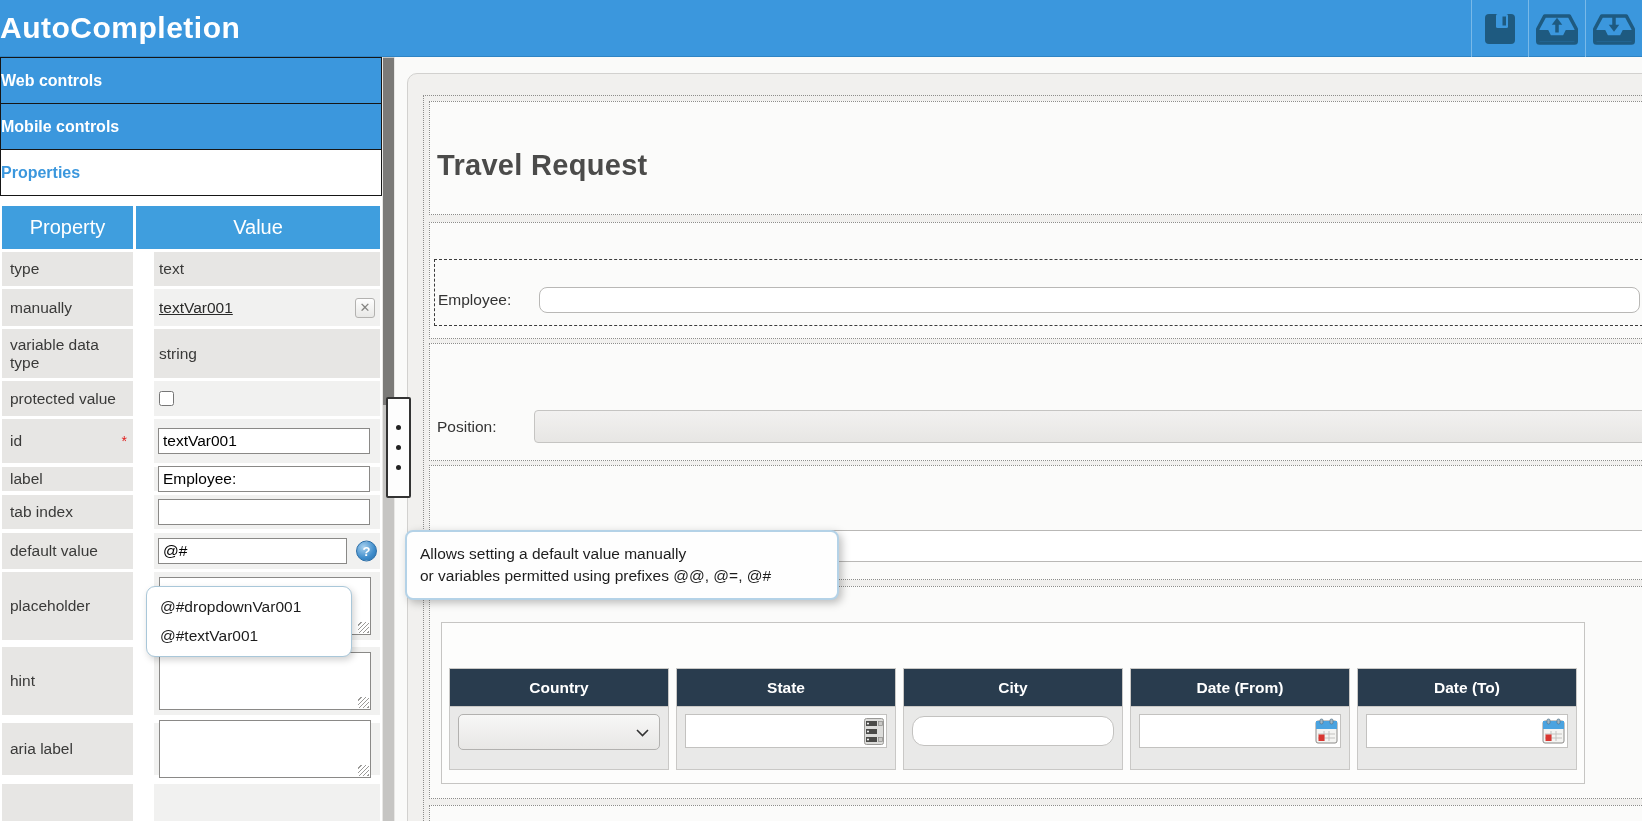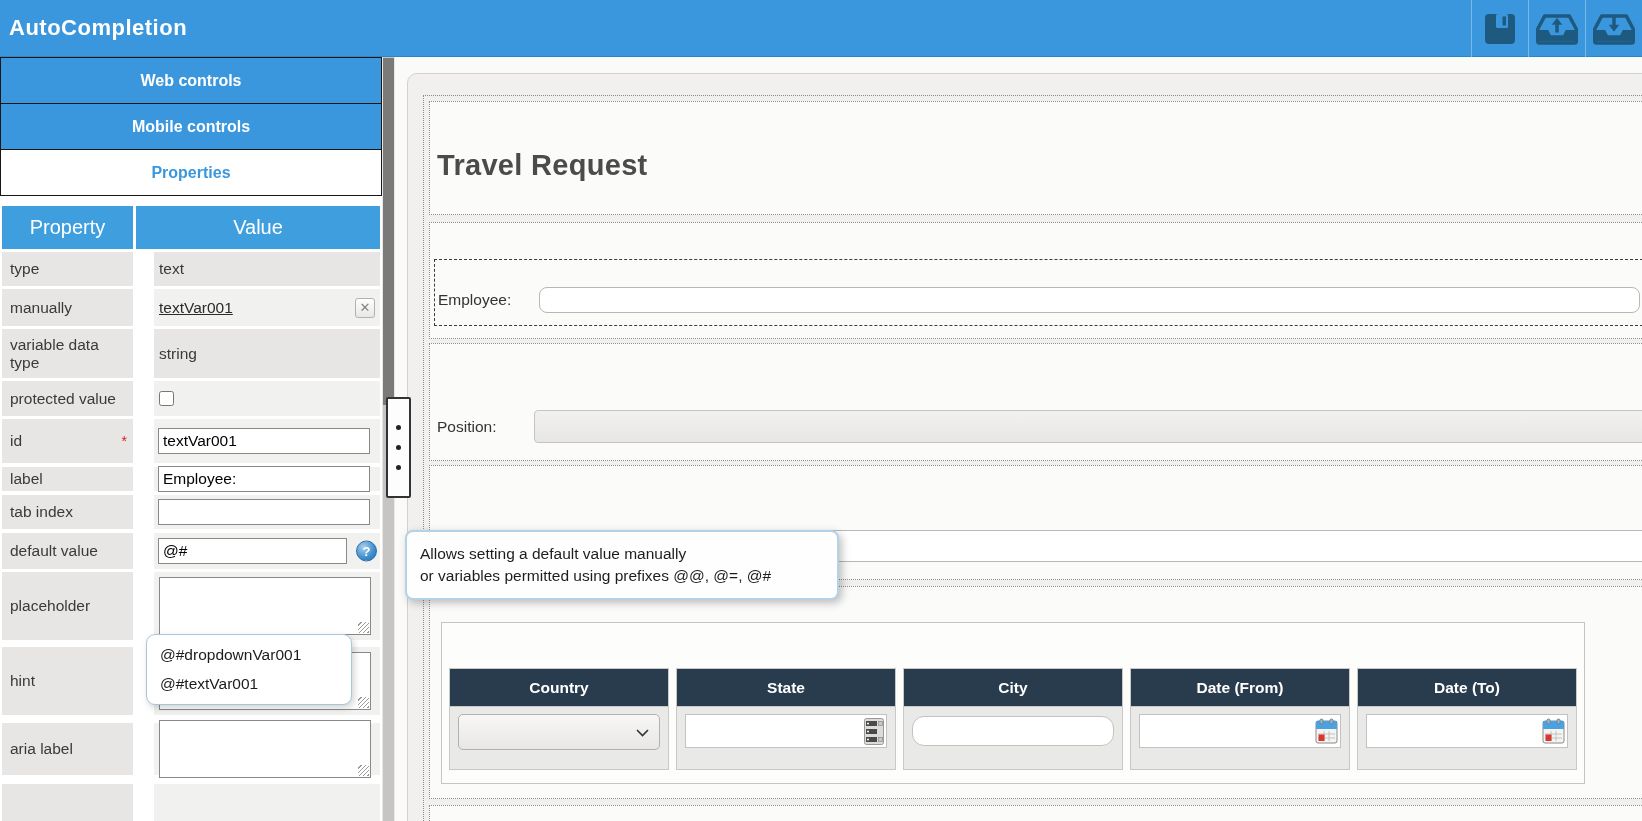--- a/index.html
+++ b/index.html
@@ -2,29 +2,29 @@
 <html><head>
 <meta charset="utf-8">
 <style>
   * { margin:0; padding:0; box-sizing:border-box; }
   html,body { width:1642px; height:821px; overflow:hidden;
     font-family:"Liberation Sans", sans-serif; background:#fafaf9; }
 
   
   .app-header { position:absolute; left:0; top:0; width:1642px; height:57px;
     background:#3b97dd; border-bottom:1px solid #2f84c4; z-index:30; display:flex; align-items:center; }
-  .app-title { color:#fff; font-size:22px; font-weight:bold; letter-spacing:.5px; padding-left:9px; }
+  .app-title { color:#fff; font-size:30px; font-weight:bold; letter-spacing:.5px; }
   .toolbar { position:absolute; right:0; top:0; height:57px; display:flex; }
   .tb-btn { width:57px; height:57px; display:flex; align-items:center; justify-content:center;
     border-left:1px solid #79b9e8; cursor:pointer; }
   .tb-btn svg { display:block; }
 
   
   .sidebar { position:absolute; left:0; top:57px; width:382px; height:764px; background:#fff; z-index:10; }
-  .side-btn { height:47px; display:flex; align-items:center; justify-content:center;
+  .side-btn { height:47px; display:flex; align-items:center; justify-content:flex-start;
     background:#3b97dd; color:#fff; font-weight:bold; font-size:16px; border:1px solid #161616; cursor:pointer; }
   .side-btn + .side-btn { margin-top:-1px; }
   .side-btn.tab-active { background:#fff; color:#3b97dd; }
 
   .ptable { margin:10px 0 0 2px; width:378px; }
   .phead { display:flex; gap:3px; height:43px; }
   .phead .hcell { background:#3f9ede; color:#fff; font-size:20px; display:flex;
     align-items:center; justify-content:center; }
   .hcell.c1 { width:131px; } .hcell.c2 { flex:1; }
 
@@ -61,21 +61,21 @@
   .x-abs { position:absolute; right:5px; top:50%; transform:translateY(-50%); }
   .help-icon { position:absolute; right:3px; top:50%; transform:translateY(-50%);
     width:21px; height:21px; border-radius:50%; cursor:pointer;
     background:radial-gradient(circle at 35% 30%, #a7d0ee, #3e8ccb 60%, #2a6ea8);
     border:1px solid #2a6ea8; color:#fff; font-weight:bold; font-size:13px;
     display:flex; align-items:center; justify-content:center; }
 
   
   .suggest { position:absolute; left:146px; top:529px; width:206px; height:71px; z-index:40;
     background:#fff; border:1px solid #a9c7d9; border-radius:9px;
-    box-shadow:2px 3px 7px rgba(0,0,0,.18); padding-top:5px;margin-top:48px; }
+    box-shadow:2px 3px 7px rgba(0,0,0,.18); padding-top:5px; }
   .suggest .item { height:29px; display:flex; align-items:center; padding-left:13px;
     font-size:15.5px; color:#1c1c1c; cursor:pointer; }
 
   
   .scrollstrip { position:absolute; left:382px; top:57px; width:13px; height:764px; background:#e8e7e5; }
   .scroll-track { position:absolute; left:1px; top:0; width:11px; height:764px; background:#c6c5c3; }
   .scroll-thumb { position:absolute; left:1px; top:1px; width:11px; height:347px; background:#7b7a78; }
   .splitter { position:absolute; left:386px; top:397px; width:25px; height:101px; z-index:45;
     background:#fdfdfd; border:2px solid #333; border-radius:2px; cursor:col-resize;
     display:flex; flex-direction:column; align-items:center; justify-content:center; gap:15px; }

